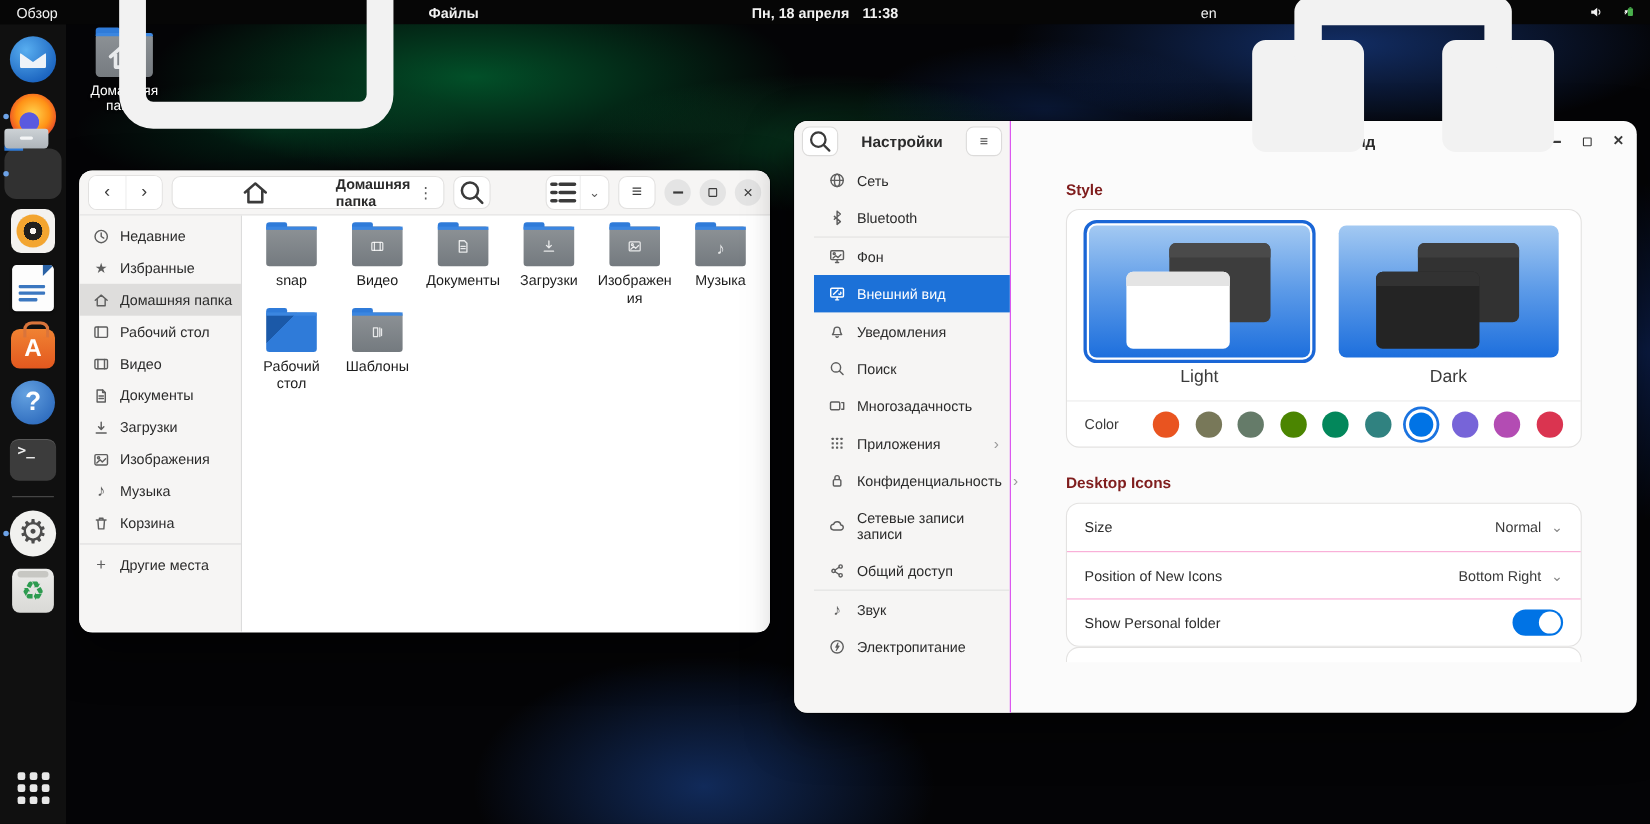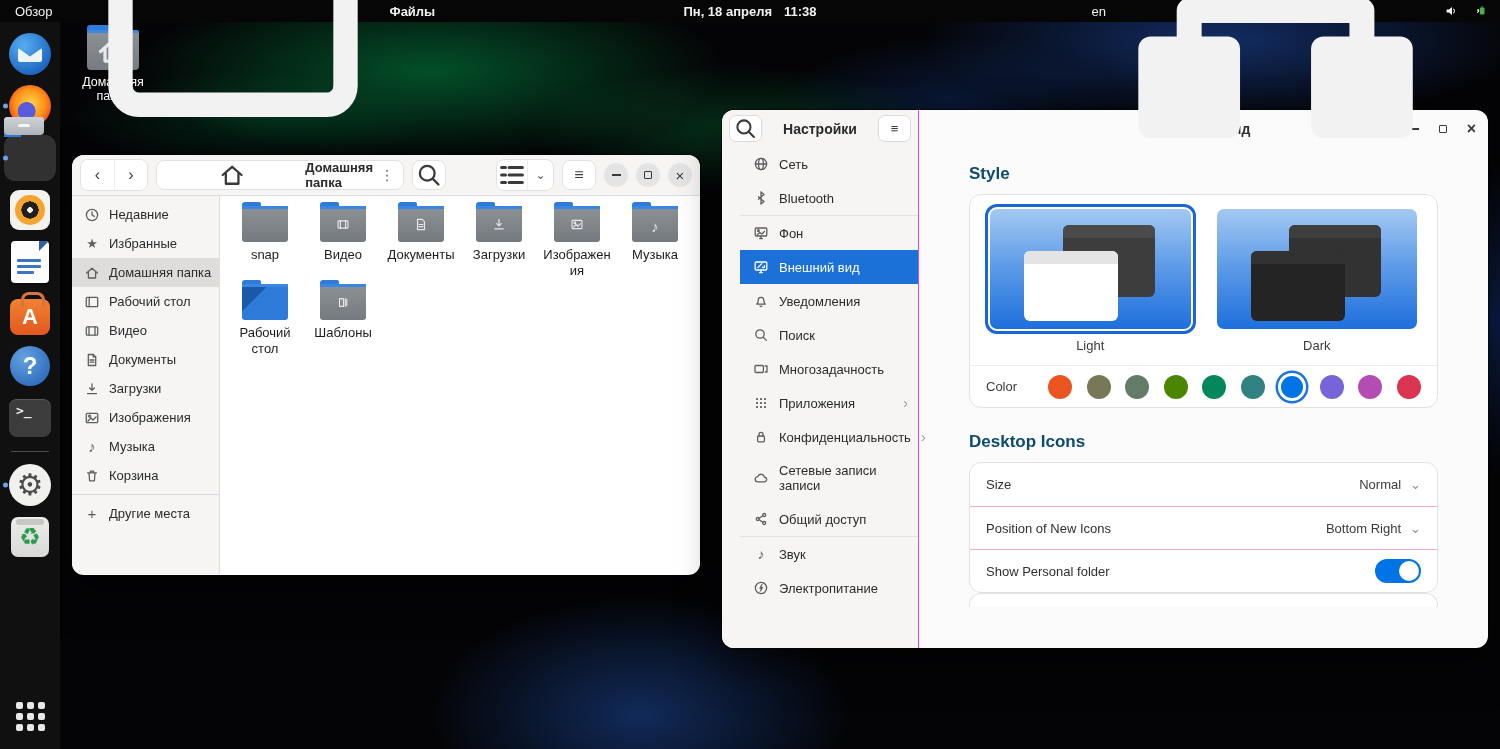--- a/index.html
+++ b/index.html
@@ -124,35 +124,35 @@
   .sitem .sic { width:16px; height:16px; color:#5e5e5e; flex:0 0 16px; }
   .sitem.sel { background:#1c71d8; color:#fff; }
   .sitem.sel .sic { color:#fff; }
   .sitem .chev { margin-left:auto; color:#9a9a9a; font-size:14px; }
   .sdiv { height:1px; background:#e2e1e0; }
   .smain { flex:1; display:flex; flex-direction:column; }
   .smain-head { height:38px; position:relative; display:flex; align-items:center; justify-content:center;
     font-size:14px; font-weight:700; color:#2b2b2b; }
   .swc { position:absolute; right:12px; top:0; height:38px; display:flex; align-items:center; gap:20px; color:#3a3a3a; }
   .scontent { flex:1; padding:16px 50px 0; overflow:hidden; }
-  .sec-head { font-size:17px; font-weight:700; color:#0c4a6e; margin-bottom:10px; }
+  .sec-head { font-size:14px; font-weight:700; color:#7f1d1d; margin-bottom:10px; }
   .card { background:#fff; border:1px solid #e3e2e1; border-radius:12px; }
   .previews { display:flex; gap:26px; padding:14px 20px 0; }
   .pv-wrap { flex:1; text-align:center; }
   .pv { height:120px; border-radius:7px; position:relative; overflow:hidden;
     background:linear-gradient(180deg,#a3c9f2 0%, #5d9be8 48%, #1d6fdd 100%); }
   .pv.selected { outline:3px solid #1a66d6; outline-offset:2px; }
   .pv .wback, .pv .wfront { position:absolute; border-radius:6px; }
   .pv .wback { right:36px; top:16px; width:92px; height:72px; background:#3d3d3d; }
   .pv .wback::before { content:""; display:block; height:13px; border-radius:6px 6px 0 0; background:#4a4a4a; }
   .pv .wfront { left:34px; top:42px; width:94px; height:70px; background:#fff; }
   .pv .wfront::before { content:""; display:block; height:13px; border-radius:6px 6px 0 0; background:#e4e4e4; }
   .pv.dark .wback { background:#323232; } .pv.dark .wback::before { background:#3e3e3e; }
   .pv.dark .wfront { background:#242424; } .pv.dark .wfront::before { background:#323232; }
-  .pv-label { font-size:13px; color:#3b3b3b; margin:9px 0 12px; }
+  .pv-label { font-size:16px; color:#3b3b3b; margin:9px 0 12px; }
   .card-div { height:1px; background:#ececec; }
   .color-row { display:flex; align-items:center; padding:8px 16px; height:41px; }
   .color-row .clabel { font-size:13px; color:#3b3b3b; width:62px; }
   .swatches { flex:1; display:flex; justify-content:space-between; align-items:center; }
   .swatch { width:24px; height:24px; border-radius:50%; }
   .swatch.sel { box-shadow:0 0 0 3px #fff, 0 0 0 5.5px #1a73e0; width:22px; height:22px; margin:0 2px; }
   .rows .row { display:flex; align-items:center; justify-content:space-between; height:43px; padding:0 16px; font-size:13px; color:#2e2e2e; }
   .rows .row + .row { border-top:1px solid #f9a8d4; }
   .rowval { display:flex; align-items:center; gap:9px; color:#3b3b3b; }
   .rowval .chev { color:#8a8a8a; font-size:13px; }

